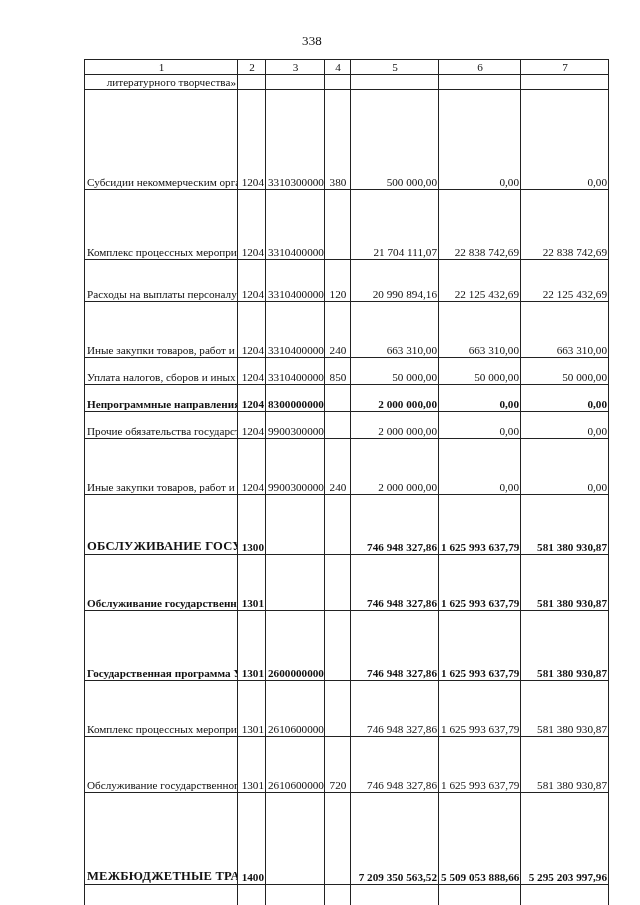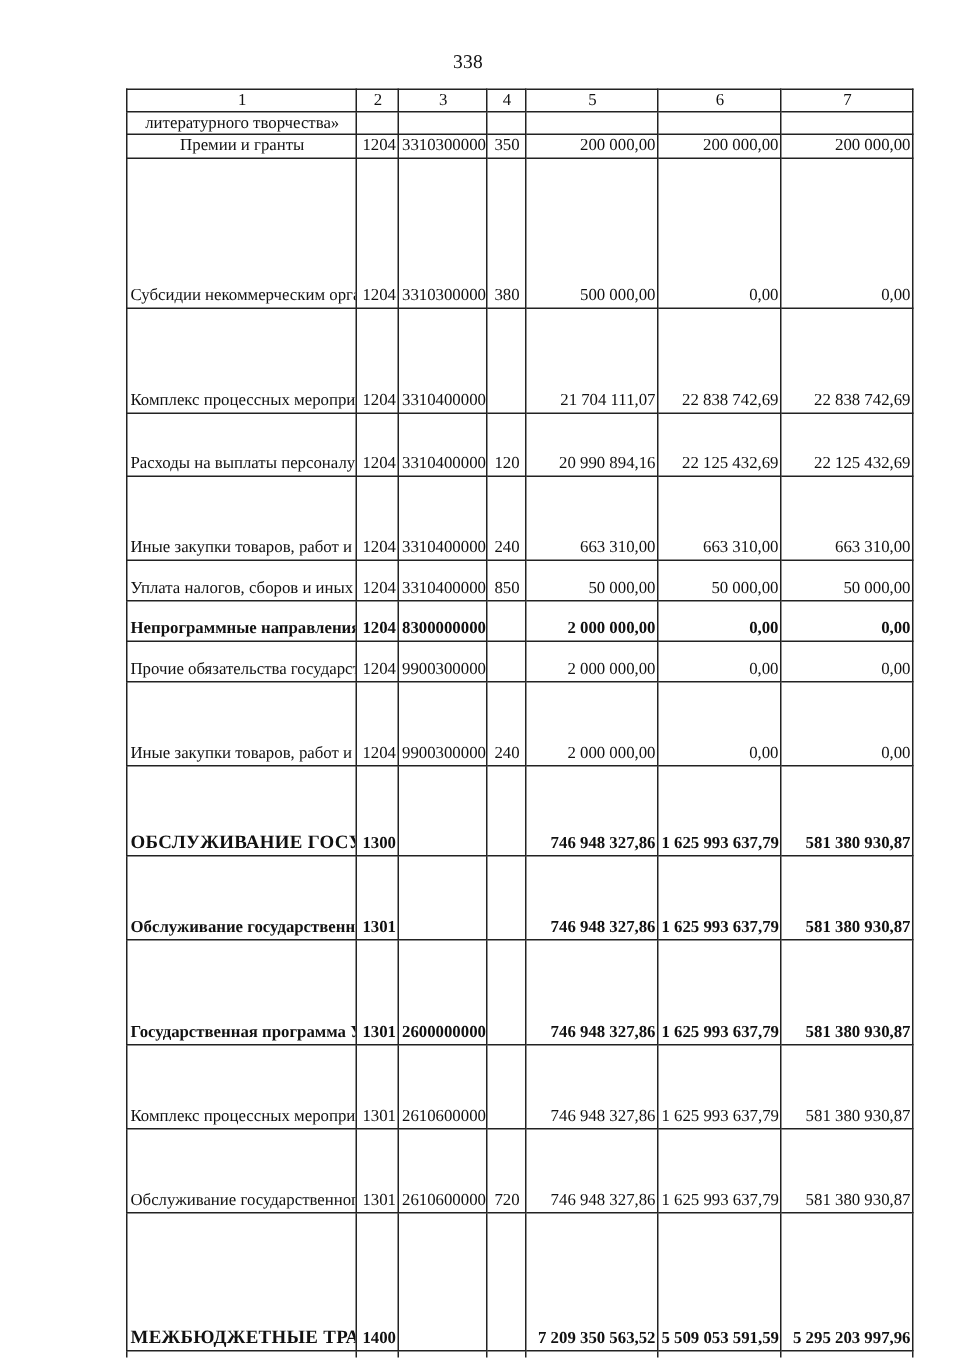--- a/index.html
+++ b/index.html
@@ -49,21 +49,21 @@
       white-space: nowrap;
     }
     table.budget th {
       font-weight: normal;
       text-align: center;
       height: 13px;
       vertical-align: middle;
     }
     td.name {
       white-space: pre-line;
-      text-align: center;
+      text-align: right;
       padding-left: 2px;
     }
     td.code { text-align: right; padding-right: 1px; }
     td.num { text-align: right; padding-right: 1px; }
     td.ctr { text-align: center; }
     tr.bold td { font-weight: bold; }
     tr.caps td.name {
       font-size: 12.6px;
       line-height: 15.4px;
       letter-spacing: 0.2px;
@@ -99,29 +99,20 @@
   <tbody id="tbody">
       <tr style="height: 13px;">
         <td class="name">литературного творчества»</td>
         <td class="code"></td>
         <td class="code"></td>
         <td class="ctr"></td>
         <td class="num"></td>
         <td class="num"></td>
         <td class="num"></td>
       </tr>
-      <tr style="height: 13px;">
-        <td class="name">Премии и гранты</td>
-        <td class="code">1204</td>
-        <td class="code">3310300000</td>
-        <td class="ctr">350</td>
-        <td class="num">200 000,00</td>
-        <td class="num">200 000,00</td>
-        <td class="num">200 000,00</td>
-      </tr>
       <tr style="height: 100px;">
         <td class="name">Субсидии некоммерческим
 организациям (за исключением
 государственных
 (муниципальных) учреждений,
 государственных корпораций
 (компаний), публично-
 правовых компаний)</td>
         <td class="code">1204</td>
         <td class="code">3310300000</td>
@@ -273,21 +264,21 @@
         <td class="name">МЕЖБЮДЖЕТНЫЕ
 ТРАНСФЕРТЫ ОБЩЕГО
 ХАРАКТЕРА БЮДЖЕТАМ
 БЮДЖЕТНОЙ СИСТЕМЫ
 РОССИЙСКОЙ
 ФЕДЕРАЦИИ</td>
         <td class="code">1400</td>
         <td class="code"></td>
         <td class="ctr"></td>
         <td class="num">7 209 350 563,52</td>
-        <td class="num">5 509 053 591,59</td>
+        <td class="num">5 509 053 888,66</td>
         <td class="num">5 295 203 997,96</td>
       </tr>
       <tr class="bold" style="height: 42px;">
         <td class="name">Дотации на выравнивание
 бюджетной обеспеченности
 субъектов Российской</td>
         <td class="code">1401</td>
         <td class="code"></td>
         <td class="ctr"></td>
         <td class="num">3 203 154 000,00</td>

